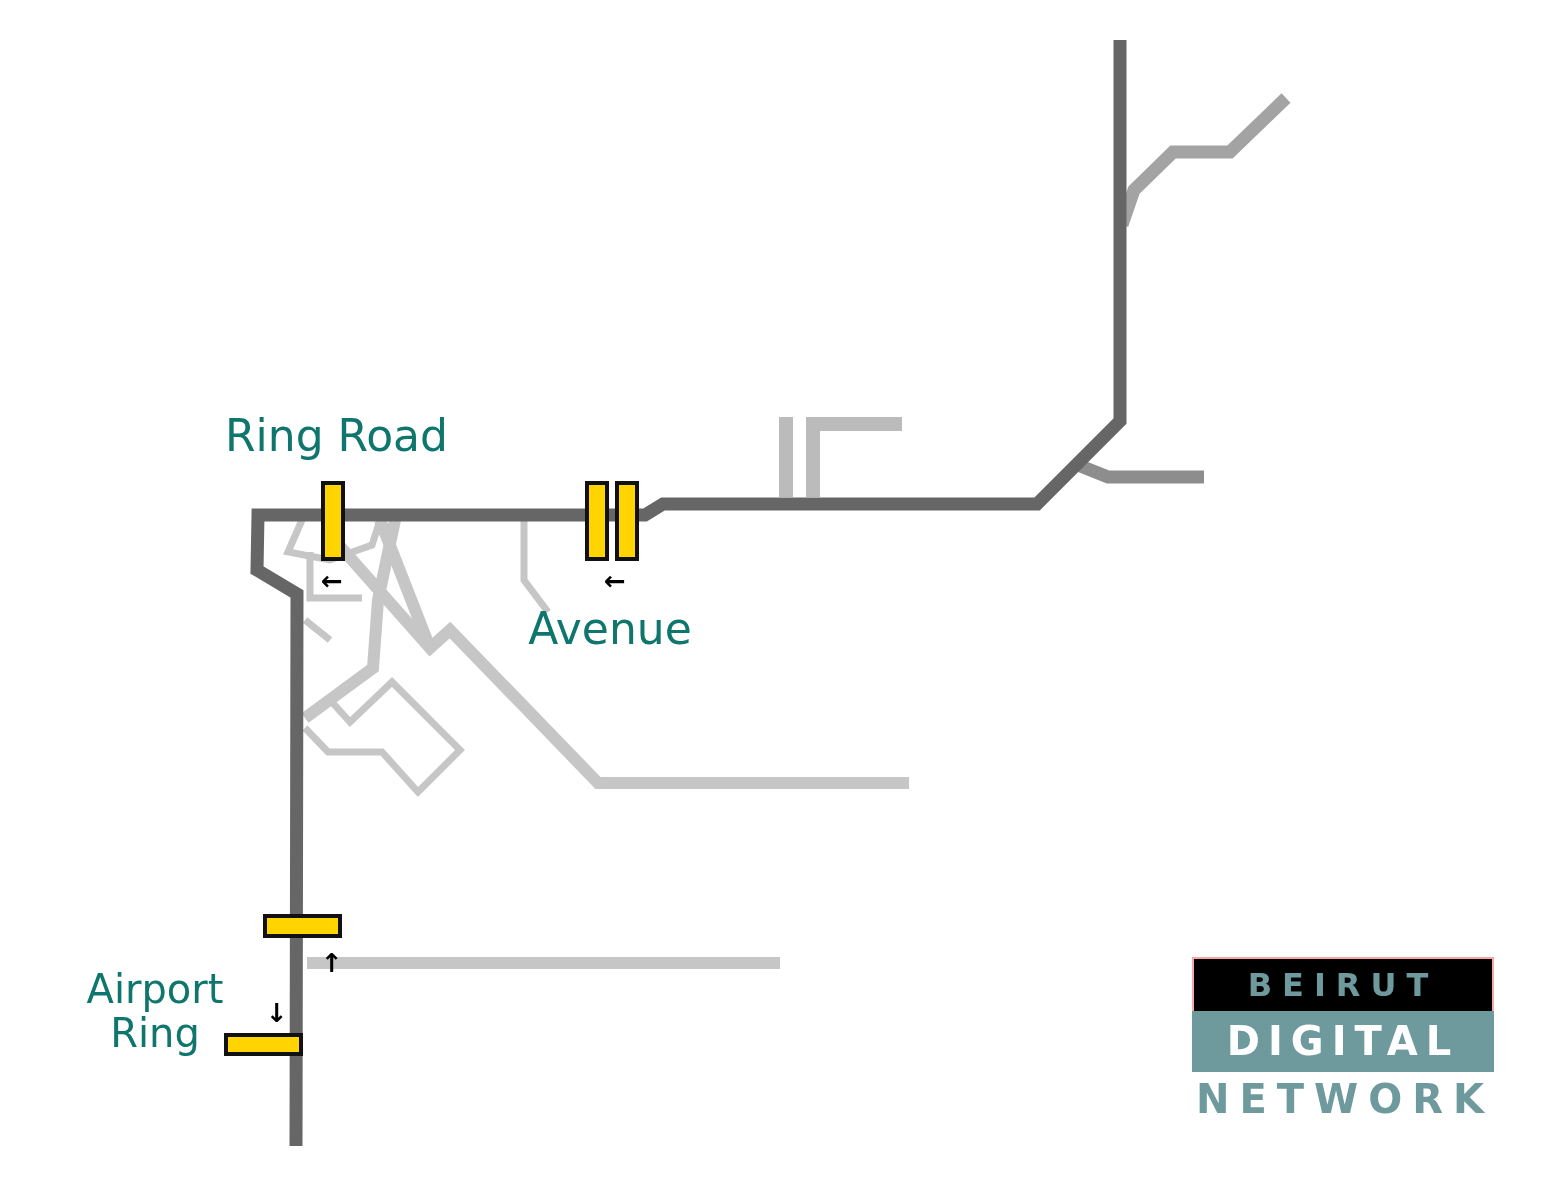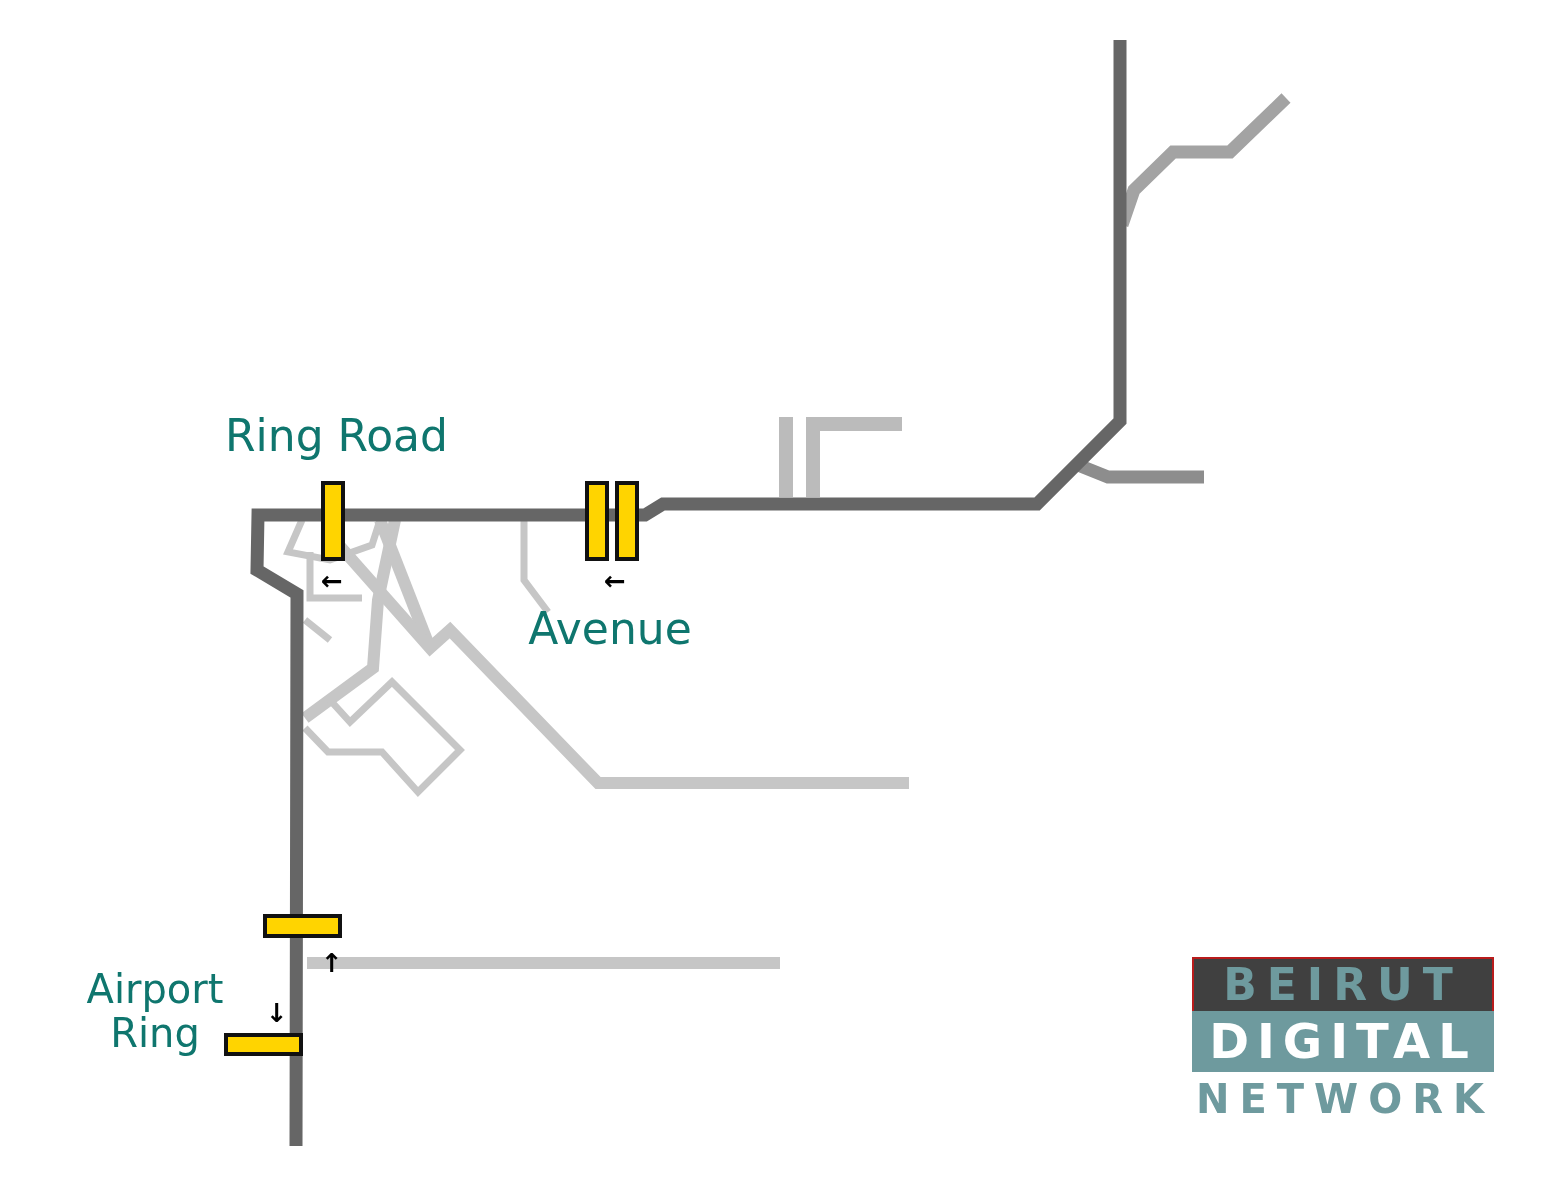--- a/index.html
+++ b/index.html
@@ -4,22 +4,22 @@
   <style>
     html, body { margin: 0; padding: 0; background: #ffffff; }
     body { width: 1552px; height: 1190px; position: relative; overflow: hidden; font-family: "DejaVu Sans", sans-serif; }
     #map { position: absolute; left: 0; top: 0; width: 1552px; height: 1190px; }
     .lbl { position: absolute; font-family: "DejaVu Sans", sans-serif; font-weight: normal; color: #0f766e; line-height: 1.0; white-space: nowrap; letter-spacing: 0px; }
     .lbl-ring { left: 225px; top: 414px; font-size: 44px; }
     .lbl-charles { left: 450px; top: 606px; font-size: 44px; text-align: center; width: 320px; line-height: 46px; }
     .lbl-airport { left: 70px; top: 942px; font-size: 40px; text-align: center; width: 170px; line-height: 44px; margin-top: 25px; }
     .arrow { position: absolute; font-family: "DejaVu Sans", sans-serif; font-weight: bold; font-size: 26px; color: #000; line-height: 1; }
     .logo { position: absolute; left: 1192px; top: 957px; width: 302px; height: 165px; }
-    .logo-top { position: absolute; left: 0; top: 0; width: 298px; height: 52px; border: 2px solid #b91c1c; background: #404040; color: #6e9a9e; font-family: "DejaVu Sans", sans-serif; font-weight: bold; font-size: 44px; text-align: center; line-height: 52px; letter-spacing: 10px; }
-    .logo-mid { position: absolute; left: 0; top: 54px; width: 302px; height: 61px; background: #6e9a9e; color: #fff; font-family: "DejaVu Sans", sans-serif; font-weight: bold; font-size: 48px; text-align: center; line-height: 61px; letter-spacing: 8px; }
+    .logo-top { position: absolute; left: 0; top: 0; width: 298px; height: 52px; border: 2px solid #fca5a5; background: #000000; color: #6e9a9e; font-family: "DejaVu Sans", sans-serif; font-weight: bold; font-size: 32px; text-align: center; line-height: 52px; letter-spacing: 10px; }
+    .logo-mid { position: absolute; left: 0; top: 54px; width: 302px; height: 61px; background: #6e9a9e; color: #fff; font-family: "DejaVu Sans", sans-serif; font-weight: bold; font-size: 40px; text-align: center; line-height: 61px; letter-spacing: 8px; }
     .logo-bot { position: absolute; left: 0; top: 120px; width: 302px; height: 44px; color: #6e9a9e; font-family: "DejaVu Sans", sans-serif; font-weight: bold; font-size: 40px; text-align: right; line-height: 44px; letter-spacing: 10px; }
   </style>
 </head>
 <body>
 
 <svg id="map" viewBox="0 0 1552 1190" xmlns="http://www.w3.org/2000/svg">
 
   <g fill="none" stroke="#c6c6c6" stroke-linejoin="miter">
     <polyline stroke-width="12" points="395,520 378,600 373,668 305,718"></polyline>
     <polyline stroke-width="12" points="380,520 430,648"></polyline>

